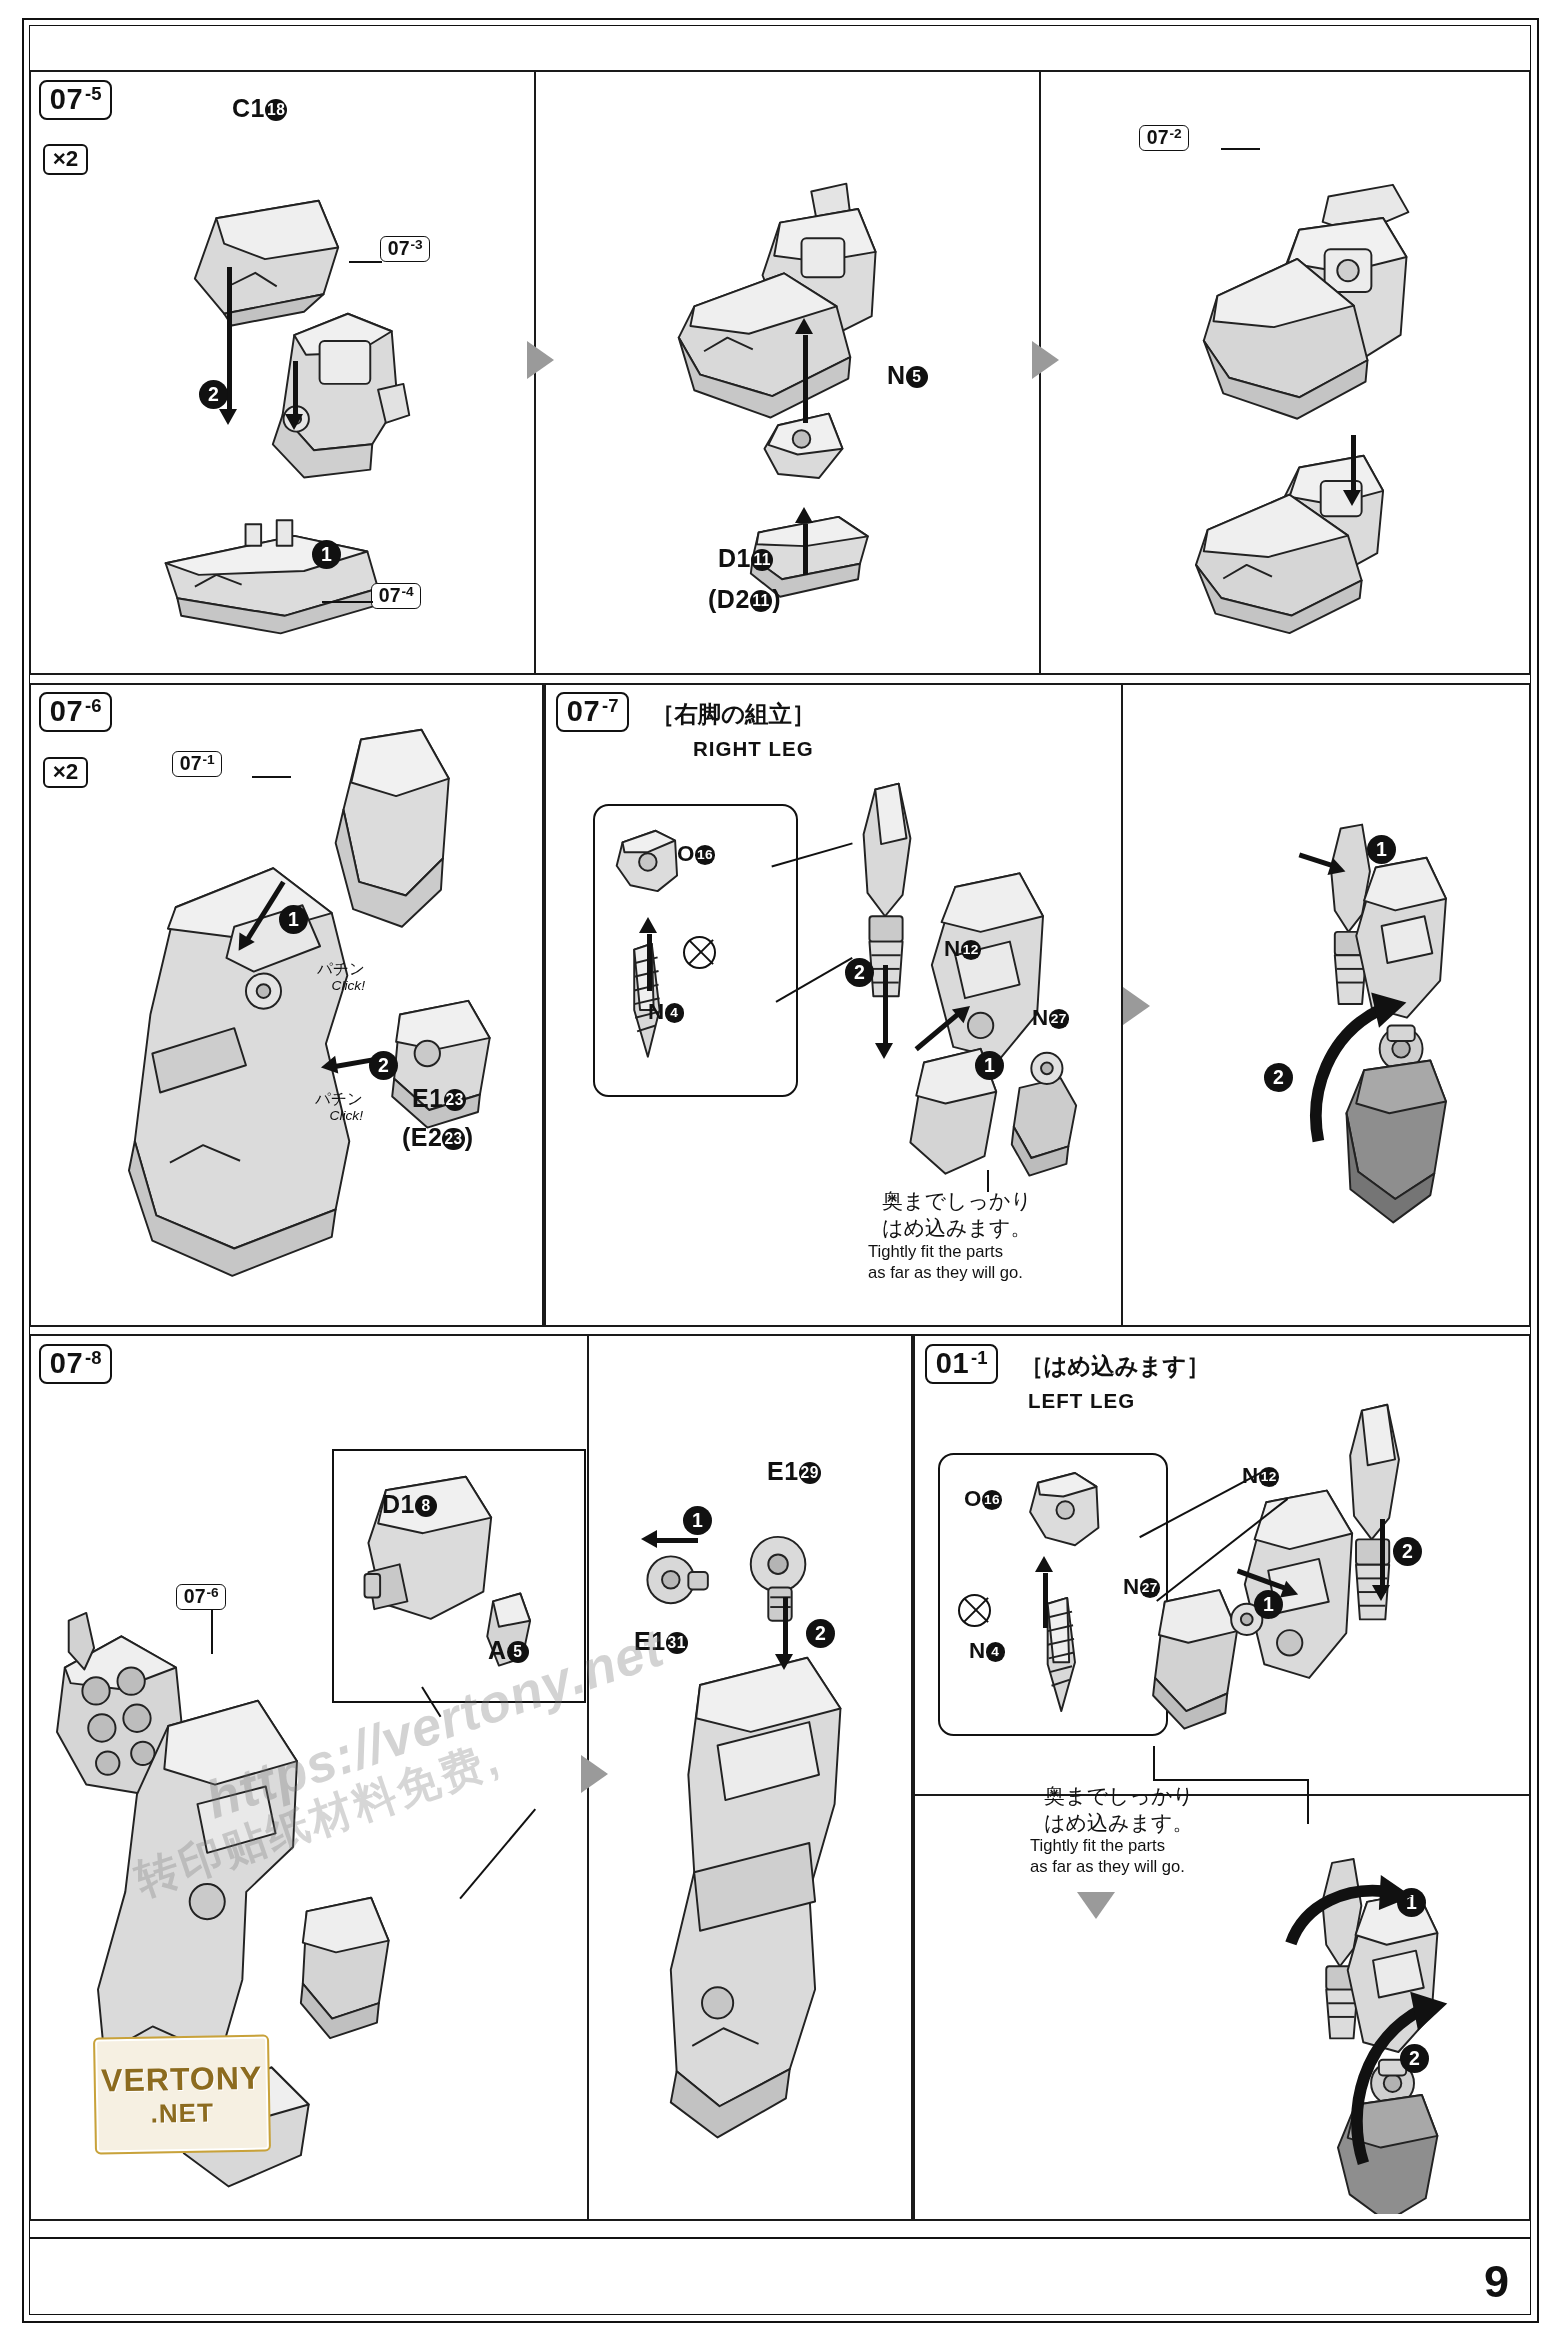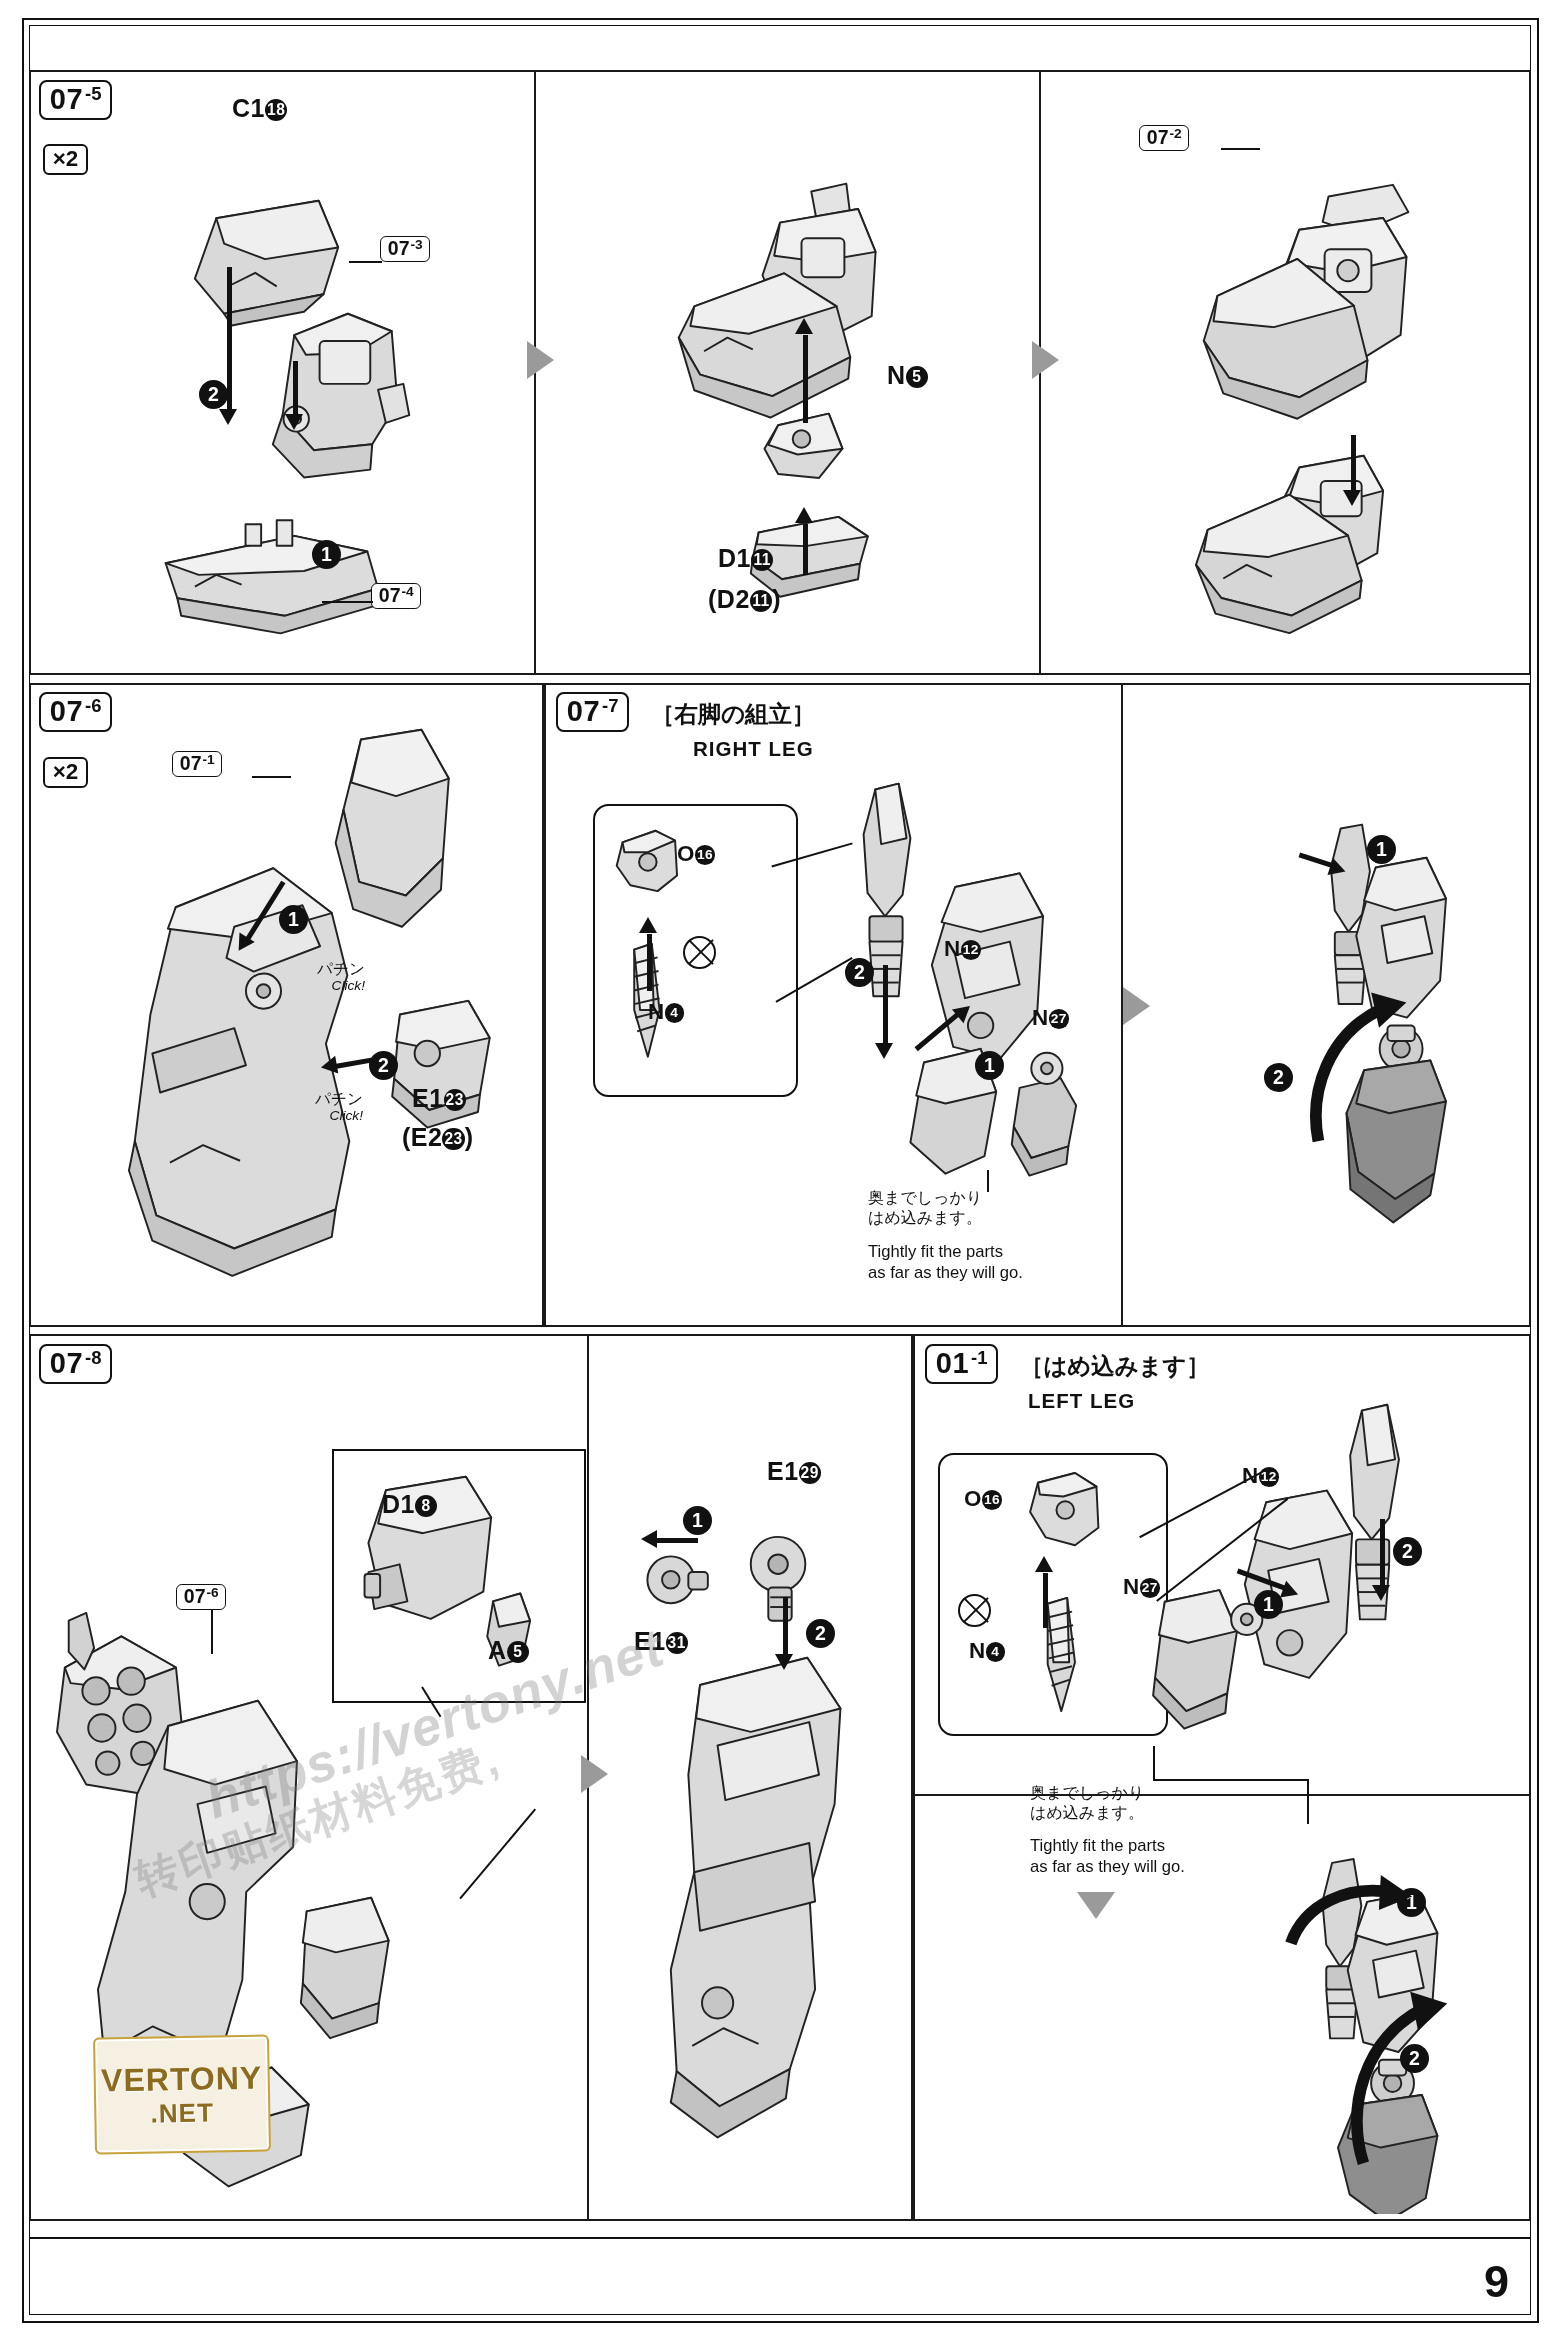--- a/index.html
+++ b/index.html
@@ -189,21 +189,22 @@
 
   
   .note {
     position: absolute;
     font-size: 16.6px;
     line-height: 1.28;
     color: #111;
     white-space: pre-line;
   }
   .note.jp {
-    font-size: 16px;
+    font-size: 21px;
+    margin-left: 14px;
   }
   .click-note {
     position: absolute;
     font-size: 14.6px;
     color: #111;
     line-height: 1.15;
     text-align: right;
   }
   .click-note .jp {
     font-size: 15.6px;

